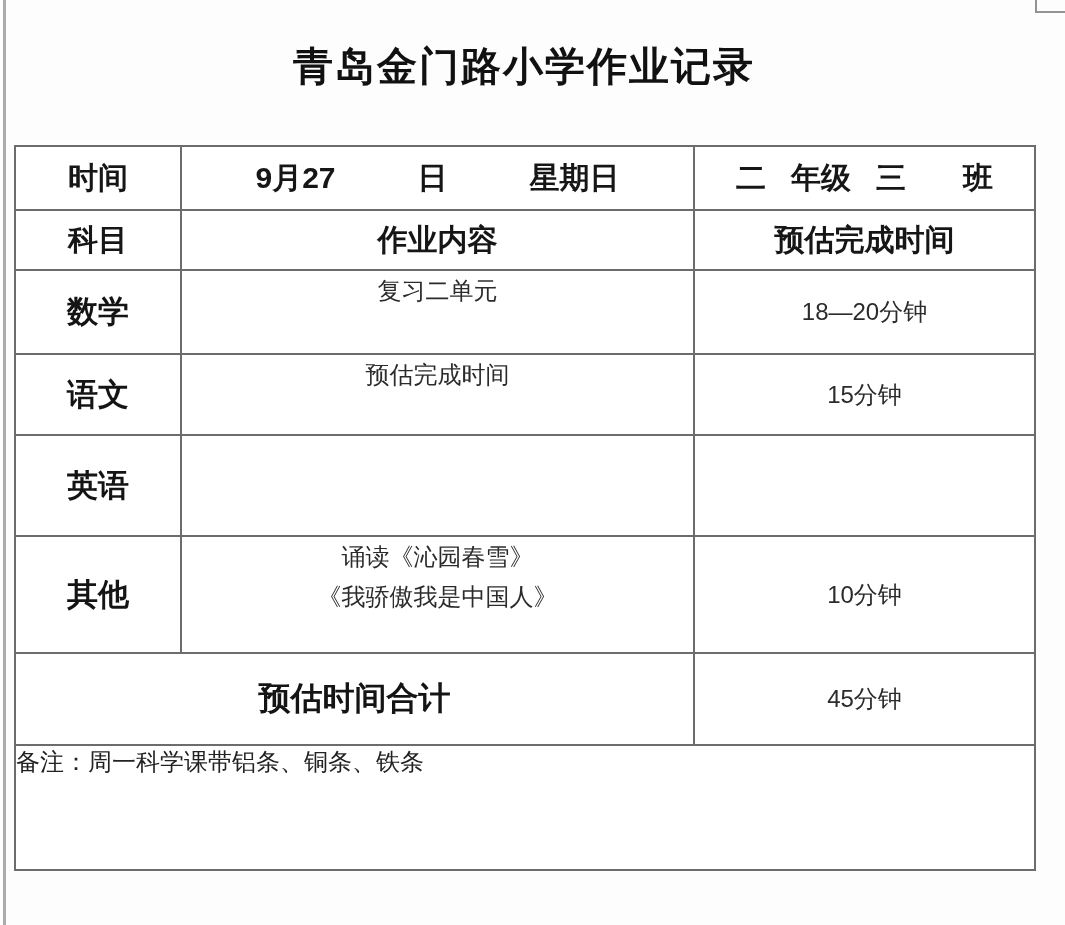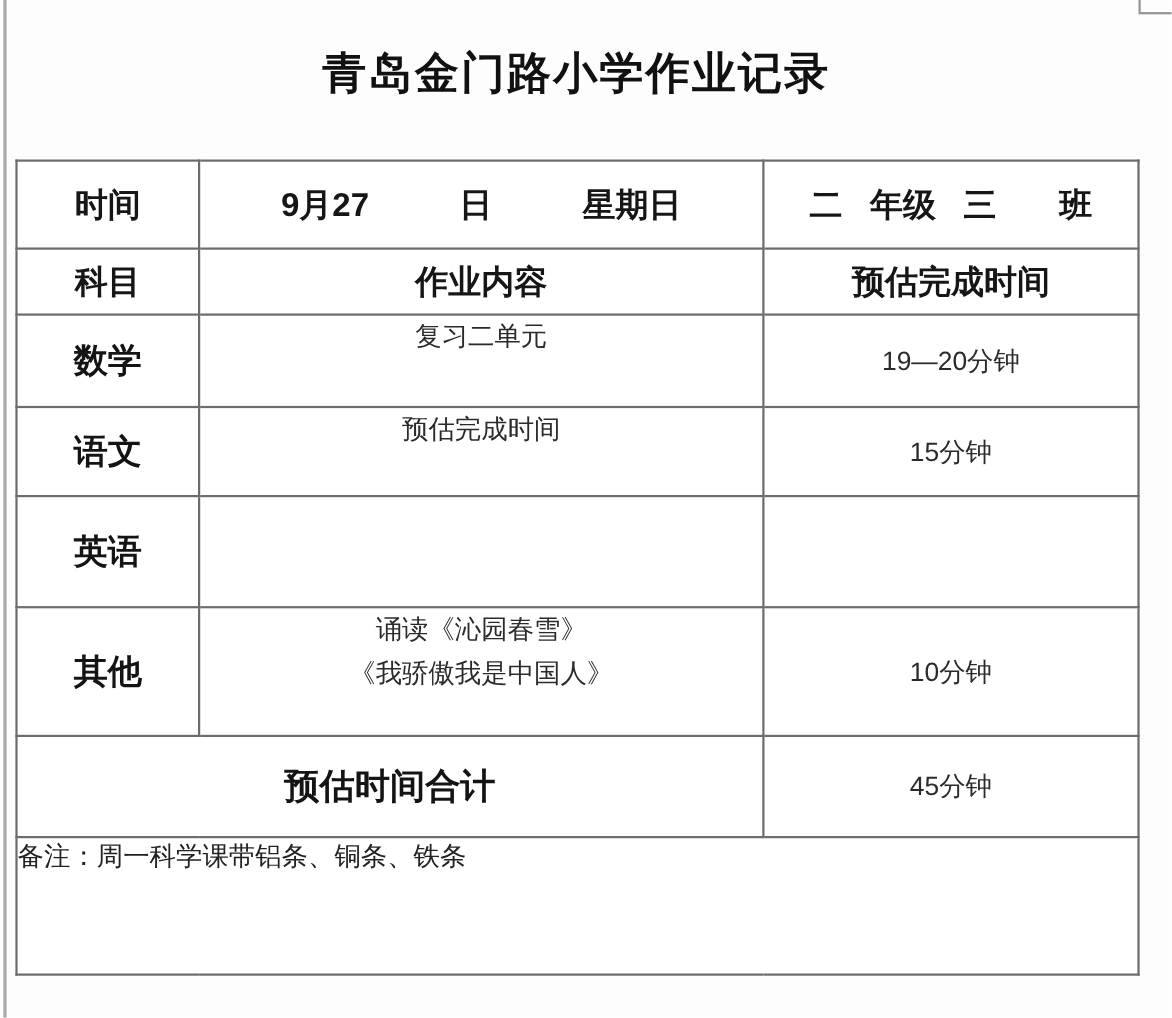--- a/index.html
+++ b/index.html
@@ -32,21 +32,21 @@
     border-collapse:collapse;
     table-layout:fixed;
     background:#ffffff;
     border:2px solid #5e5e5e;
   }
   table.homework td{
     border:2px solid #6c6c6c;
     padding:0;
     overflow:hidden;
   }
-  tr.r1{height:80px;}
+  tr.r1{height:64px;}
   tr.r2{height:60px;}
   tr.r3{height:84px;padding-left:37px;}
   tr.r4{height:81px;}
   tr.r5{height:101px;}
   tr.r6{height:117px;}
   tr.r7{height:92px;}
   tr.r8{height:125px;}
 
   td.bold-c{
     text-align:center;vertical-align:middle;
@@ -121,21 +121,21 @@
     <td class="bold-c">科目</td>
     <td class="bold-c">作业内容</td>
     <td class="bold-c">预估完成时间</td>
   </tr>
 
   <tr class="r3">
     <td class="subject">数学</td>
     <td class="content-top">
       <div>复习二单元</div>
     </td>
-    <td class="time-cell">19—20分钟</td>
+    <td class="time-cell">18—20分钟</td>
   </tr>
 
   <tr class="r4">
     <td class="subject">语文</td>
     <td class="content-top">
       <div>预估完成时间</div>
     </td>
     <td class="time-cell">15分钟</td>
   </tr>
 

